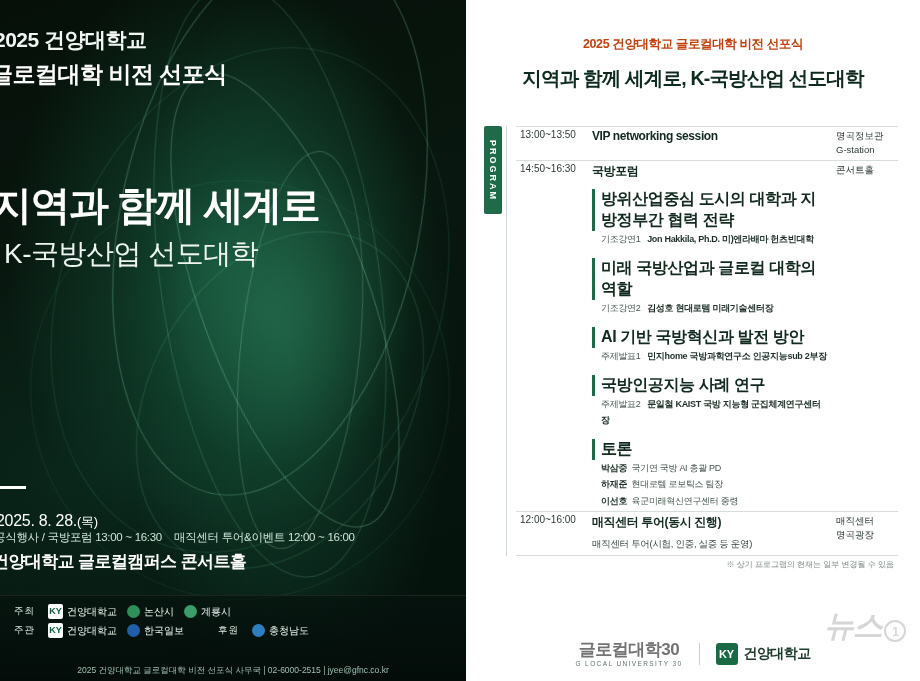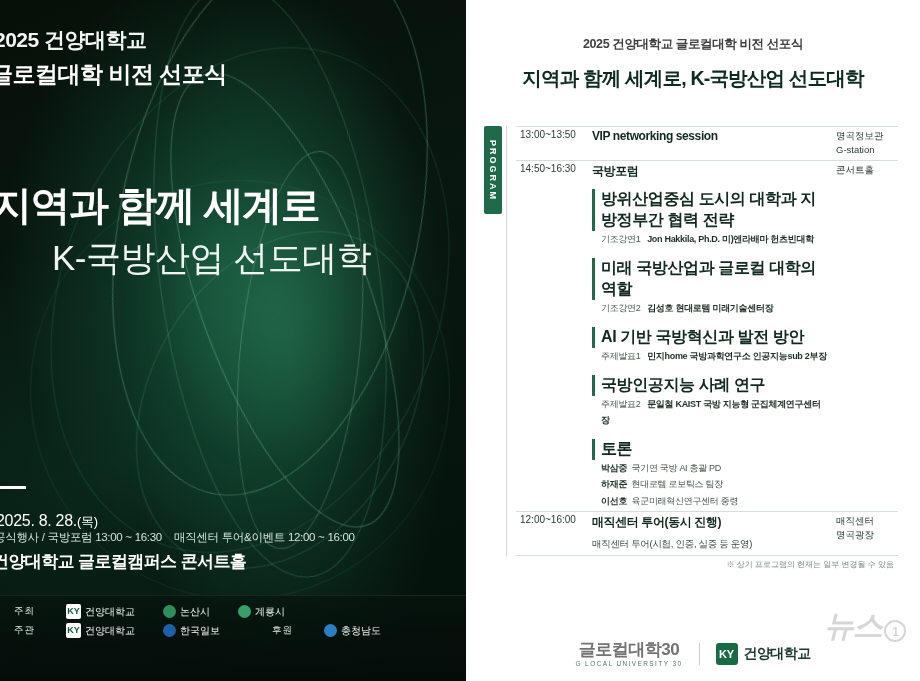--- a/index.html
+++ b/index.html
@@ -63,22 +63,22 @@
     font-size: 23px; font-weight: bold; letter-spacing: -0.5px;
     color: #ffffff; margin-left: -10px; line-height: 1.4; margin-top: 4px;
   }
   .l-headline {
     position: absolute; left: -8px; top: 178px;
     font-size: 40px; font-weight: bold; letter-spacing: -1.5px;
     color: #ffffff; white-space: nowrap;
   }
   .l-subheadline {
     position: absolute; left: 4px; top: 235px;
-    font-size: 35px; font-weight: normal; letter-spacing: -0.5px;
-    color: #eef5f1; white-space: nowrap; margin-left: 48px;
+    font-size: 28px; font-weight: normal; letter-spacing: -0.5px;
+    color: #eef5f1; white-space: nowrap;
   }
   .l-rule {
     position: absolute; left: -4px; top: 486px;
     width: 30px; height: 3px; background: #ffffff;
   }
   .l-date {
     position: absolute; left: -4px; top: 512px;
     font-size: 16px; font-weight: normal; color: #ffffff; letter-spacing: -0.3px;
   }
   .l-date .dow { font-size: 13px; }
@@ -92,21 +92,21 @@
     font-size: 17px; font-weight: bold; color: #ffffff; letter-spacing: -0.6px;
   }
 
   .l-footer {
     position: absolute; left: 0; right: 0; bottom: 0;
     height: 86px;
     background: linear-gradient(180deg, rgba(6,18,13,0.65) 0%, rgba(4,12,9,0.95) 100%);
     border-top: 1px solid rgba(255,255,255,0.10);
     padding: 8px 14px 0 14px;
   }
-  .sponsor-row { display: flex; align-items: center; gap: 28px; margin-bottom: 4px; }
+  .sponsor-row { display: flex; align-items: center; gap: 10px; margin-bottom: 4px; }
   .sponsor-label {
     font-size: 9.5px; color: #d8e9e0; width: 24px; flex: 0 0 24px; letter-spacing: 1px;
   }
   .logo-chip {
     display: flex; align-items: center; gap: 4px;
     font-size: 10px; color: #eef6f2; white-space: nowrap;
   }
   .ky-mark {
     display: inline-block; width: 15px; height: 15px;
     background: #ffffff; color: #0b5c3a; font-size: 9px; font-weight: bold;
@@ -123,21 +123,21 @@
   
   .right {
     position: relative;
     width: 454px; height: 681px;
     background: #ffffff;
     flex: 0 0 454px;
     padding: 0;
   }
   .r-eyebrow {
     text-align: center; font-size: 12.5px; font-weight: bold;
-    color: #404040; letter-spacing: -0.4px; margin-top: 36px;
+    color: #c2410c; letter-spacing: -0.4px; margin-top: 36px;
   }
   .r-title {
     text-align: center; font-size: 19.5px; font-weight: bold;
     color: #0d2b1e; letter-spacing: -0.8px; margin-top: 12px;
   }
 
   .program-wrap {
     position: relative;
     margin: 34px 22px 0 22px;
   }
@@ -294,20 +294,21 @@
           <span class="dot-mark" style="background:#1f5fa8"></span>
           <span>한국일보</span>
         </div>
         <div class="sponsor-label" style="margin-left:24px">후원</div>
         <div class="logo-chip">
           <span class="dot-mark" style="background:#2c7fc0"></span>
           <span>충청남도</span>
         </div>
       </div>
 
+      <div class="l-copy">2025 건양대학교 글로컬대학 비전 선포식 사무국 | 02-6000-2515 | jyee@gfnc.co.kr</div>
     </div>
   </div>
 
   <div class="right">
     <div class="r-eyebrow">2025 건양대학교 글로컬대학 비전 선포식</div>
     <div class="r-title">지역과 함께 세계로, K-국방산업 선도대학</div>
 
     <div class="program-wrap">
       <div class="program-tab">
         <span>PROGRAM</span>

